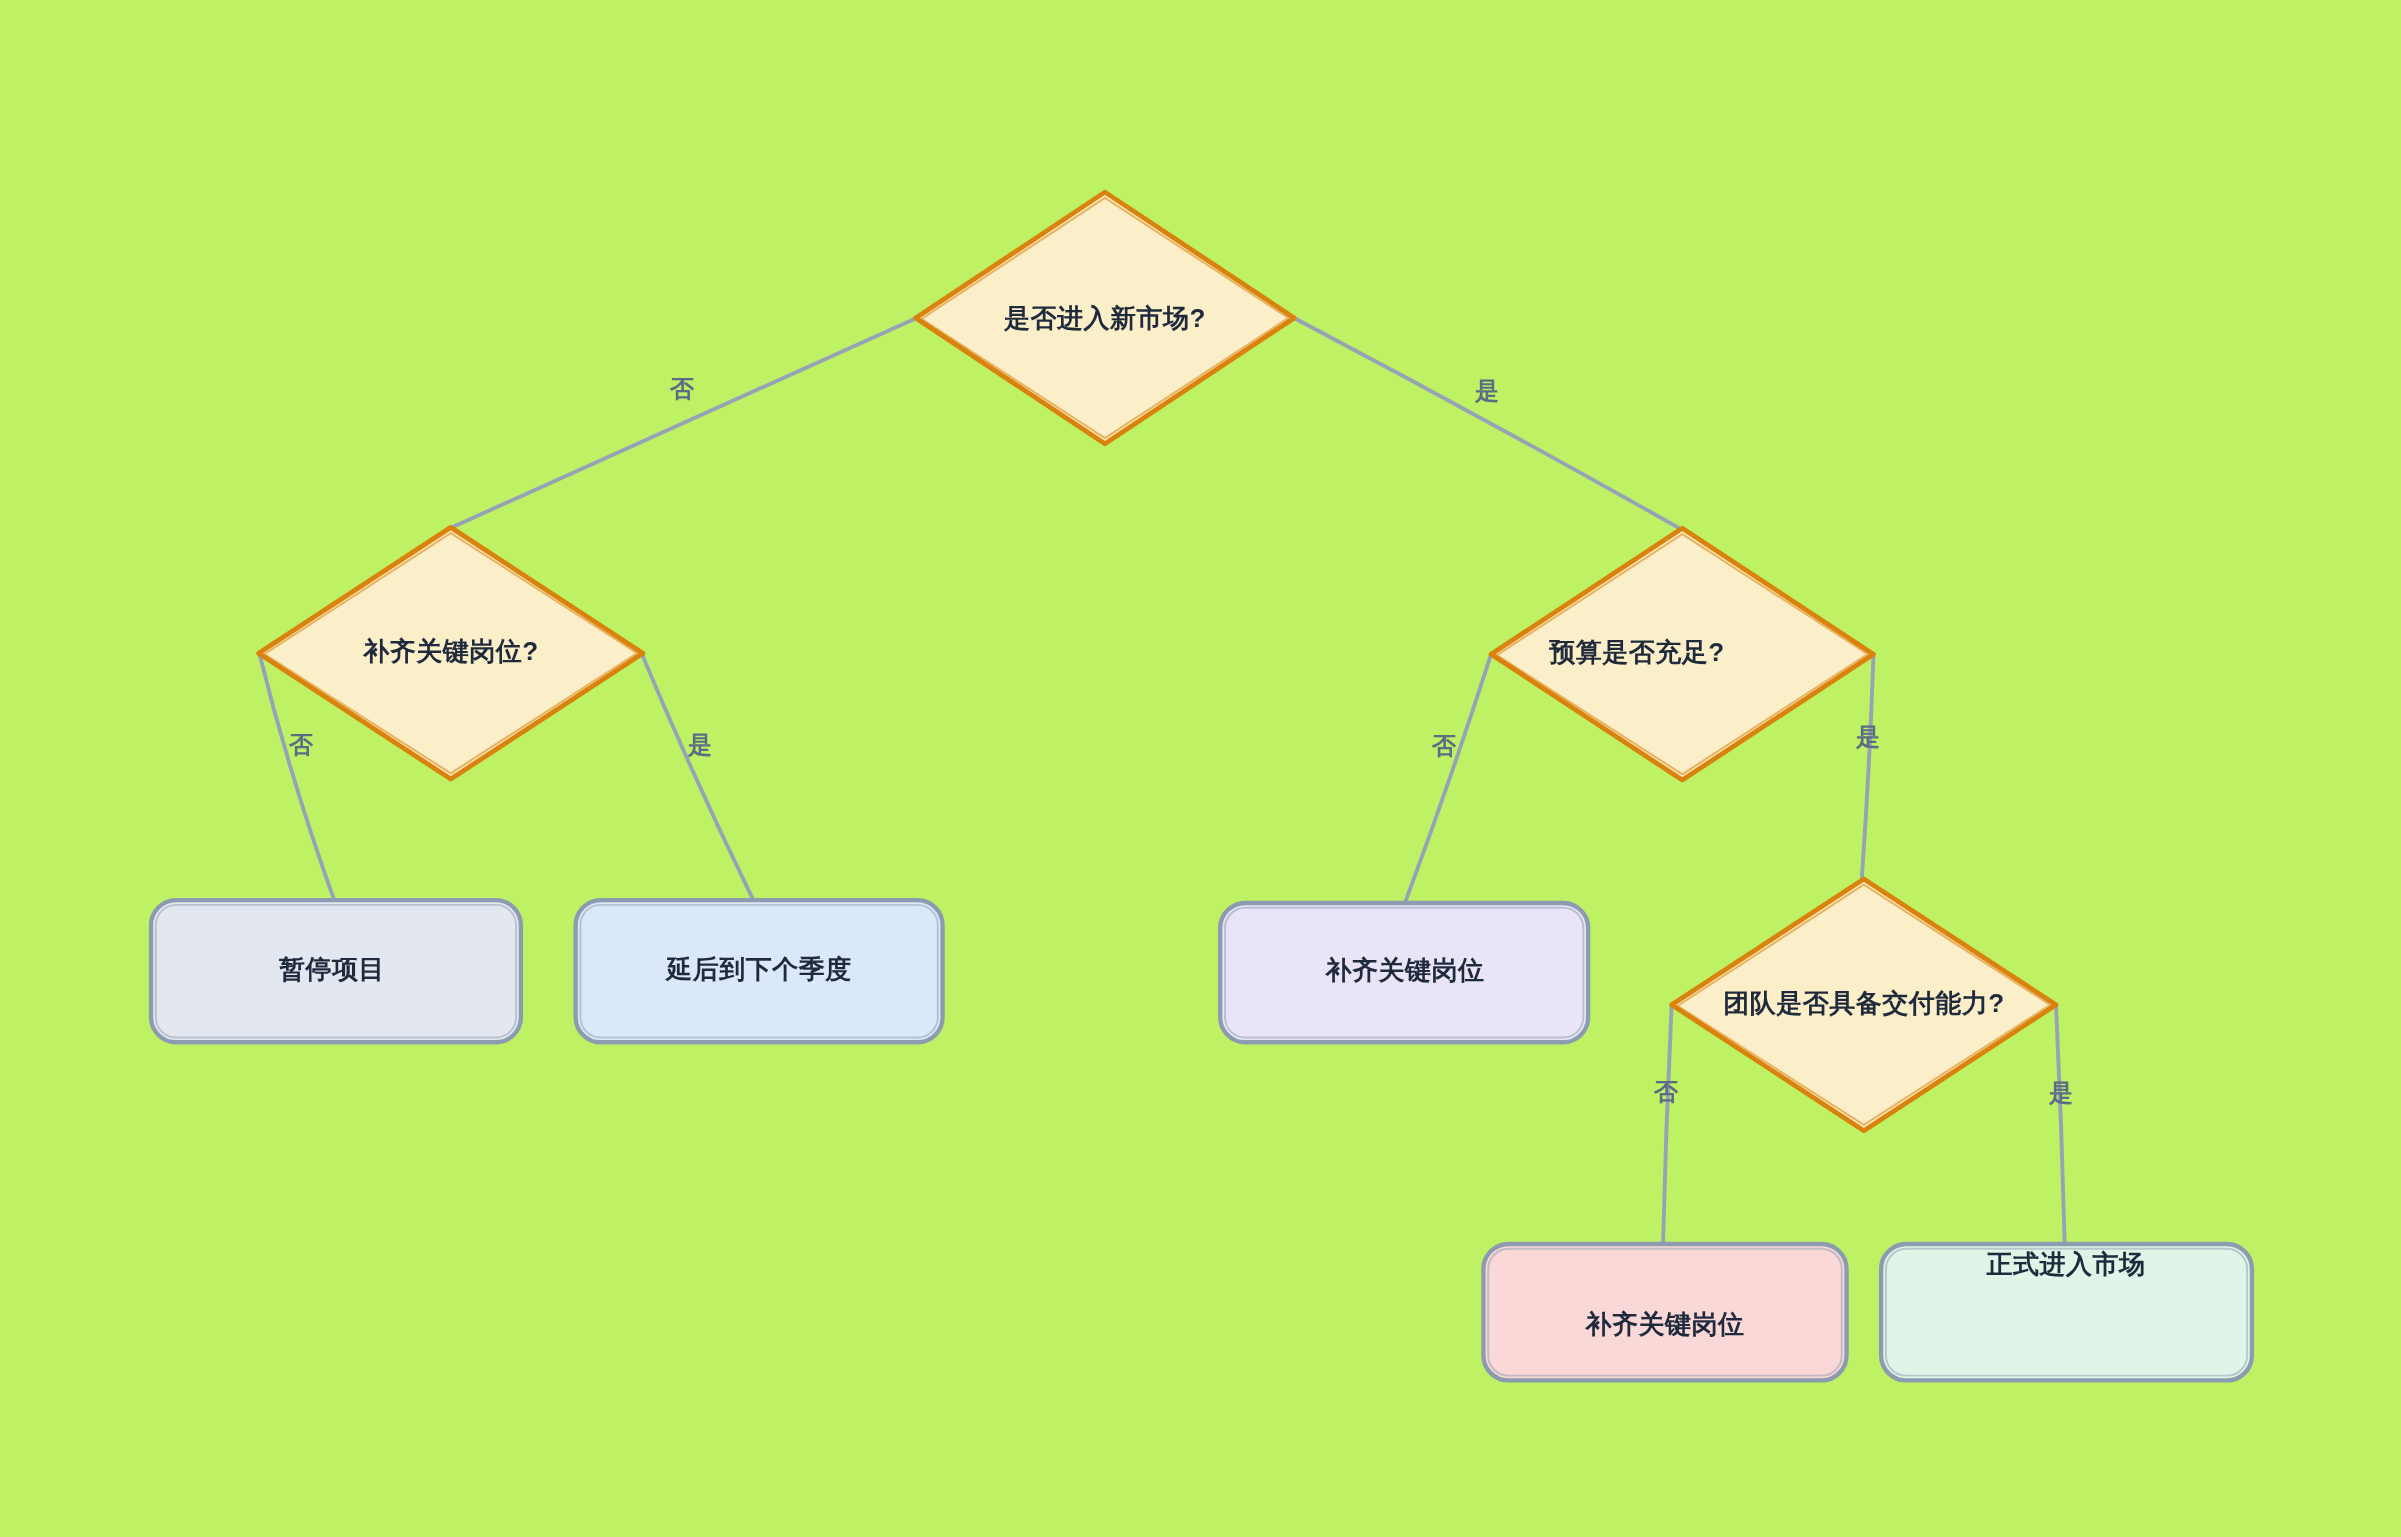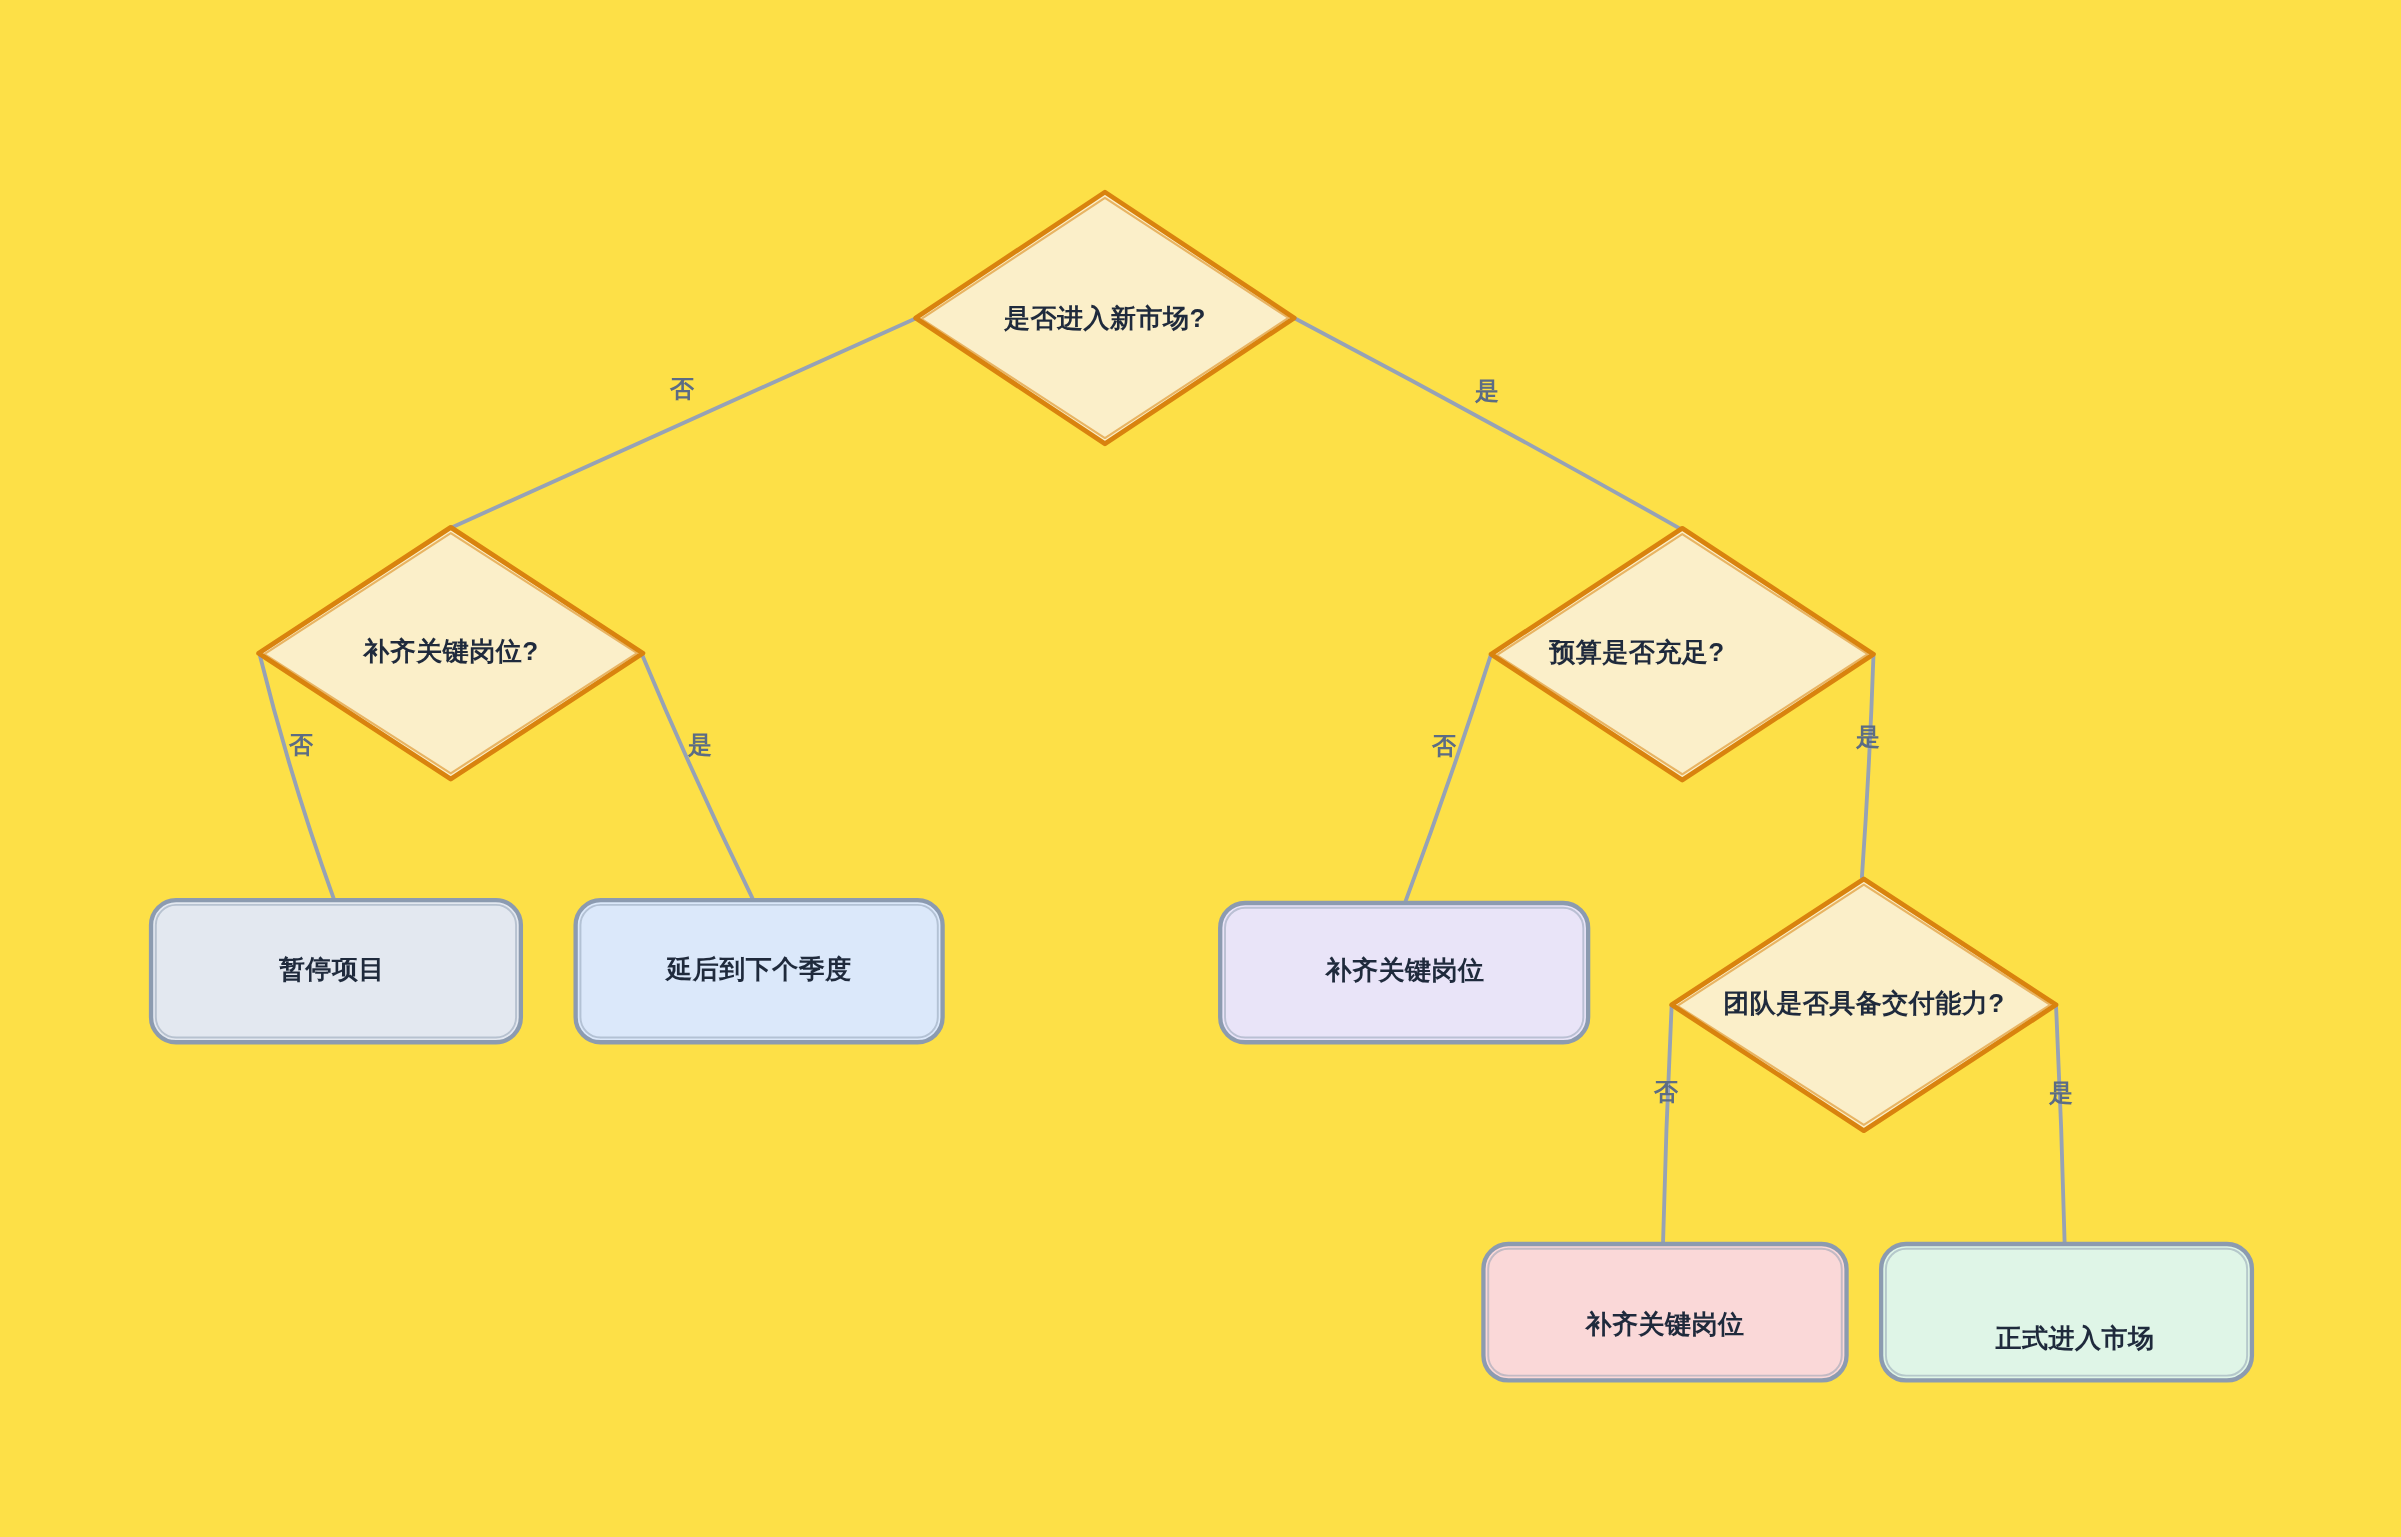--- a/index.html
+++ b/index.html
@@ -21,21 +21,21 @@
     transform:translate(-50%,-50%);
     white-space:nowrap;
     line-height:1;
   }
   .node-label{font-size:26px;font-weight:bold;letter-spacing:0.5px;}
   .edge-label{font-size:24px;font-weight:600;}
 </style>
 </head>
 <body>
 
-<div class="canvas" style="background-color: #fde047;">
+<div class="canvas" style="background-color: #bef264;">
 
   <svg class="layer" width="2402" height="1537" viewBox="0 0 2500 1600">
 
     <g style="stroke: rgb(150, 162, 182);">
       <path class="edge" d="M954,331 Q710,442 470,549"></path>
       <path class="edge" d="M1347,331 Q1550,438 1750,551"></path>
       <path class="edge" d="M270,681 Q302,810 347,935"></path>
       <path class="edge" d="M668,681 Q722,810 783,935"></path>
       <path class="edge" d="M1552,681 Q1510,812 1463,938"></path>
       <path class="edge" d="M1950,683 Q1946,800 1938,913"></path>
@@ -84,21 +84,21 @@
 
   <div class="layer" style="color: rgb(31, 42, 60);">
     <div class="lbl node-label" style="left:1105px;top:318px;">是否进入新市场?</div>
     <div class="lbl node-label" style="left:451px;top:651px;">补齐关键岗位?</div>
     <div class="lbl node-label" style="left:1637px;top:652px;">预算是否充足?</div>
     <div class="lbl node-label" style="left:1864px;top:1003px;">团队是否具备交付能力?</div>
     <div class="lbl node-label" style="left:332px;top:969px;">暂停项目</div>
     <div class="lbl node-label" style="left:759px;top:969px;">延后到下个季度</div>
     <div class="lbl node-label" style="left:1405px;top:970px;">补齐关键岗位</div>
     <div class="lbl node-label" style="left:1665px;top:1324px;">补齐关键岗位</div>
-    <div class="lbl node-label" style="left:2066px;top:1338px;margin-left:9px;">正式进入市场</div>
+    <div class="lbl node-label" style="left:2066px;top:1264px;">正式进入市场</div>
   </div>
 
   <div class="layer" style="color: rgb(92, 108, 132);">
     <div class="lbl edge-label" style="left:682px;top:389px;">否</div>
     <div class="lbl edge-label" style="left:1487px;top:391px;">是</div>
     <div class="lbl edge-label" style="left:301px;top:745px;">否</div>
     <div class="lbl edge-label" style="left:700px;top:745px;">是</div>
     <div class="lbl edge-label" style="left:1444px;top:746px;">否</div>
     <div class="lbl edge-label" style="left:1868px;top:737px;">是</div>
     <div class="lbl edge-label" style="left:1666px;top:1092px;">否</div>

